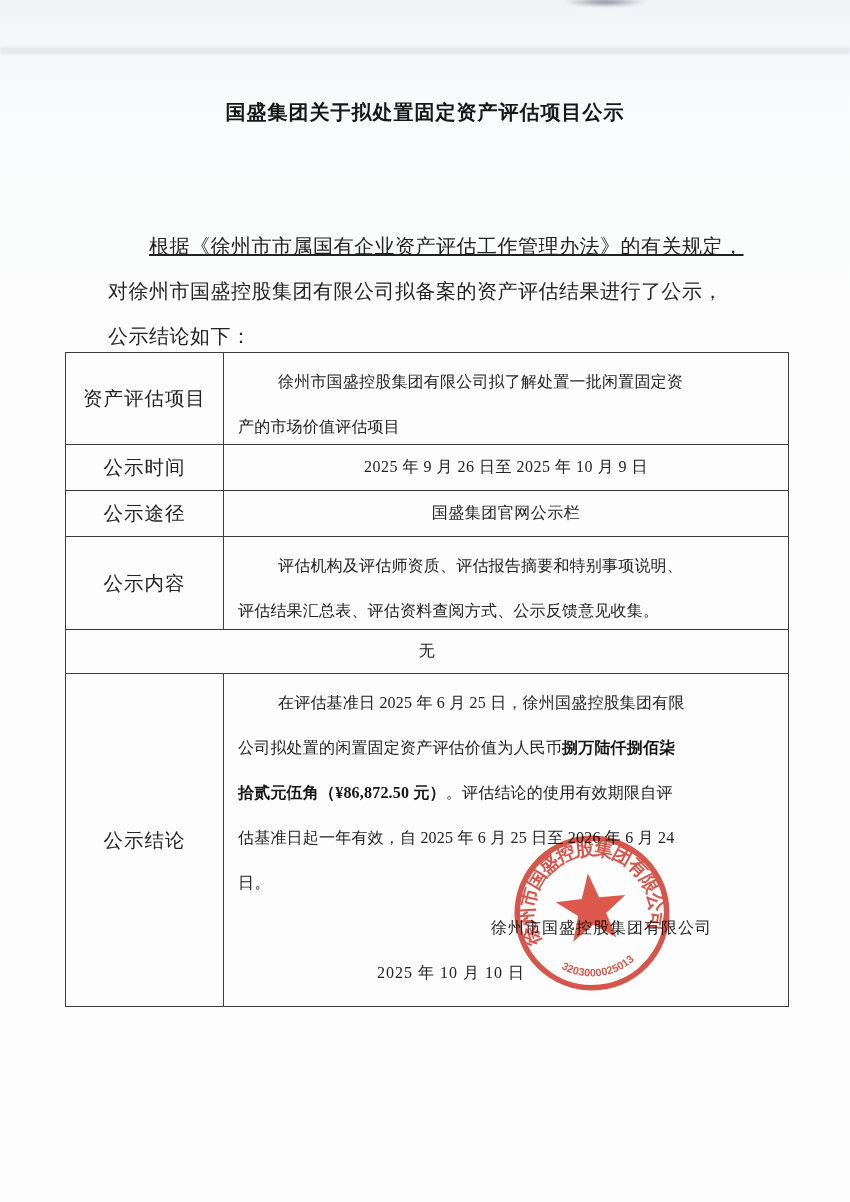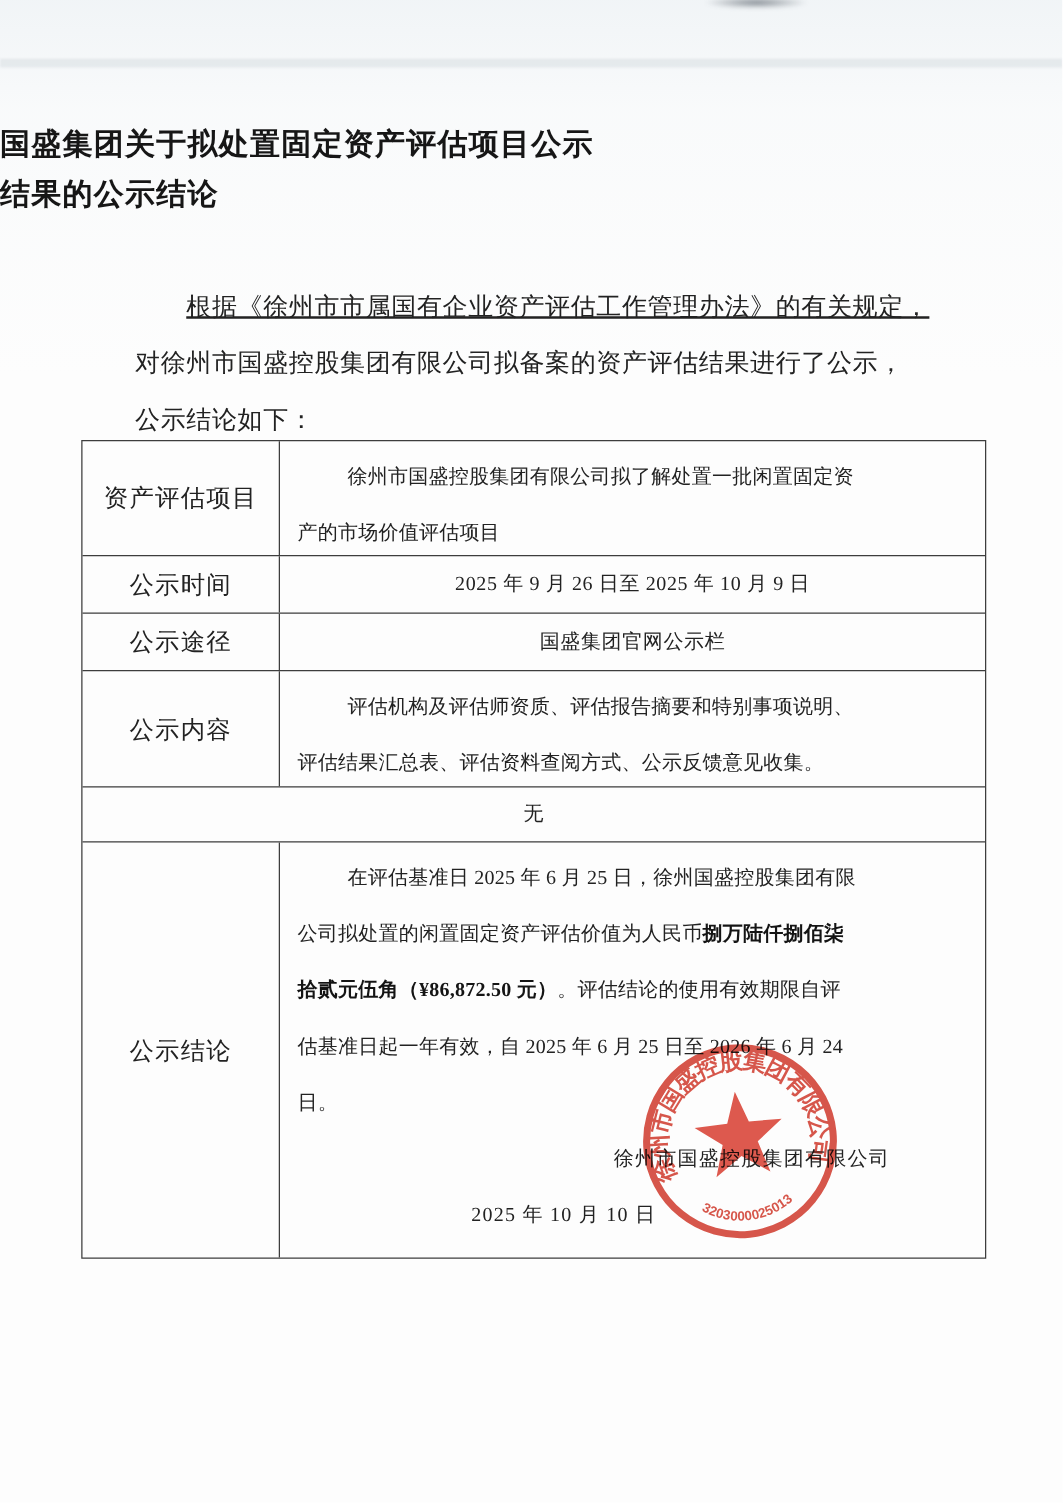--- a/index.html
+++ b/index.html
@@ -18,23 +18,23 @@
   .scan-band{
     position:absolute; left:0; top:47px; width:850px; height:7px;
     background:rgba(186,198,205,.28); filter:blur(1px);
   }
   .scan-smudge{
     position:absolute; left:563px; top:-3px; width:84px; height:10px;
     background:radial-gradient(ellipse at center, rgba(45,55,66,.55) 0%, rgba(45,55,66,0) 70%);
     filter:blur(1.5px); border-radius:50%;
   }
   .title{
-    position:absolute; left:0; width:850px; text-align:left;
+    position:absolute; left:0; width:850px; text-align:center;
     font-family:"Liberation Sans","DejaVu Sans",sans-serif;
-    font-weight:700; font-size:24px; letter-spacing:1px; white-space:nowrap; color:#161616;
+    font-weight:700; font-size:20px; letter-spacing:1px; white-space:nowrap; color:#161616;
   }
   .title.l1{top:99px;}
   .title.l2{top:139px;}
   .intro{position:absolute; left:108px; top:224px; font-size:20px; color:#222;}
   .intro .iline{height:45px; line-height:45px; white-space:nowrap; letter-spacing:0.5px;}
   .intro .iline.indent{text-indent:41px;text-decoration:underline;}
 
   .tbl{
     position:absolute; left:65px; top:352px; width:722px;
     border:1.6px solid #3d3d3d; background:transparent;
@@ -64,21 +64,20 @@
   .seal text{font-family:"Liberation Sans","DejaVu Sans",sans-serif;}
 </style>
 </head>
 <body>
 
 <div id="page">
   <div class="scan-band"></div>
   <div class="scan-smudge"></div>
 
   <div class="title l1">国盛集团关于拟处置固定资产评估项目公示</div>
-  <div class="title l2">结果的公示结论</div>
 
   <div class="intro">
     <div class="iline indent">根据《徐州市市属国有企业资产评估工作管理办法》的有关规定，</div>
     <div class="iline">对徐州市国盛控股集团有限公司拟备案的资产评估结果进行了公示，</div>
     <div class="iline">公示结论如下：</div>
   </div>
 
   <div class="tbl">
 
     <div class="trow first h91">

